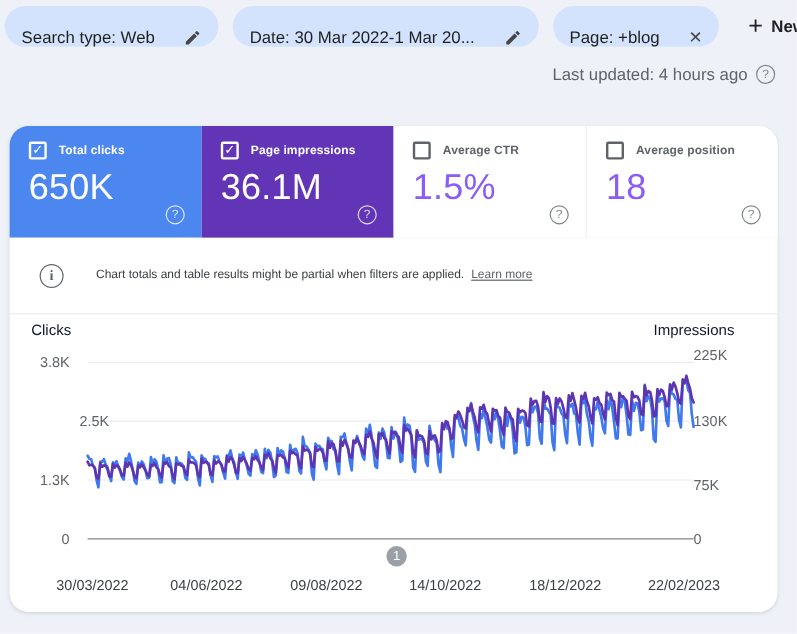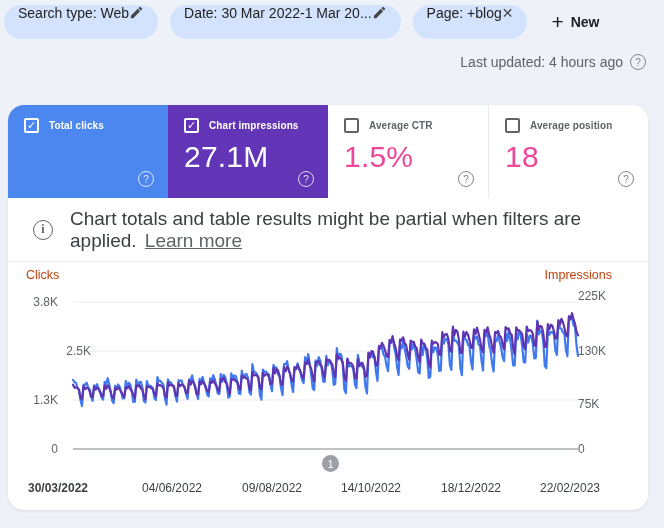--- a/index.html
+++ b/index.html
@@ -11,21 +11,21 @@
     overflow: hidden;
     color: #3c4043;
   }
 
   
   .filters {
     position: absolute; top: 5px; left: 4px; right: 8px;
     display: flex; align-items: center; gap: 12px;
   }
   .chip {
-    display: flex; align-items: flex-start; gap: 0;
+    display: flex; align-items: flex-end; gap: 24px;
     height: 34px; padding: 0 14px;
     background: #d3e3fd; border-radius: 17px;
     font-size: 14px; color: #1f1f1f; cursor: pointer; white-space: nowrap;
   }
   .chip svg { display: block; }
   .new-btn {
     display: flex; align-items: center; gap: 7px;
     margin-left: 6px; padding: 0 6px; height: 34px;
     font-size: 14px; font-weight: 700; color: #202124; cursor: pointer;
   }
@@ -63,44 +63,44 @@
   .cbx {
     width: 15px; height: 15px; border-radius: 2px; flex: 0 0 auto;
     display: inline-flex; align-items: center; justify-content: center;
     font-size: 11px; line-height: 1;
   }
   .metric.clicks .cbx, .metric.imps .cbx { border: 2px solid #fff; color: #fff; }
   .metric.ctr .cbx, .metric.pos .cbx { border: 2px solid #5f6368; color: transparent; }
   .metric-label { font-size: 10px; font-weight: 700; letter-spacing: .1px; }
   .metric.ctr .metric-label, .metric.pos .metric-label { color: #5f6368; font-weight: 700; }
   .metric-value { margin-top: 7px; font-size: 30px; letter-spacing: .2px; }
-  .metric.ctr .metric-value, .metric.pos .metric-value { color: #ec4899; }
+  .metric.ctr .metric-value, .metric.pos .metric-value { color: #8b5cf6; }
   .metric .help-circle { position: absolute; right: 14px; bottom: 11px; }
   .metric.clicks .help-circle, .metric.imps .help-circle {
     border-color: rgba(255,255,255,.8); color: rgba(255,255,255,.8);
   }
 
   
   .banner {
     height: 64px; display: flex; align-items: center;
     padding: 0 16px 0 25px; border-bottom: 1px solid #ebedf0;
   }
   .info-circle {
     width: 20px; height: 20px; border: 1.6px solid #5f6368; border-radius: 50%;
     display: inline-flex; align-items: center; justify-content: center;
     font-size: 12px; font-weight: 700; color: #5f6368; flex: 0 0 auto;
     font-family: "Liberation Serif", serif;
   }
-  .banner-text { margin-left: 17px; font-size: 19px; color: #3c4043; }
+  .banner-text { margin-left: 27px; font-size: 10px; color: #3c4043; }
   .banner-link { color: #5f6368; text-decoration: underline; cursor: pointer; margin-left: 3px; }
 
   
   .chart-area { position: relative; width: 640px; height: 247px; }
   .chart-area svg { position: absolute; left: 0; top: 0; }
-  .axis-title { position: absolute; font-size: 12.5px; color: #c2410c; }
+  .axis-title { position: absolute; font-size: 12.5px; color: #0f172a; }
   .axis-title.left { left: 18px; top: 6px; }
   .axis-title.right { right: 36px; top: 6px; }
   .tick { position: absolute; font-size: 12px; color: #5f6368; height: 14px; line-height: 14px; }
   .tick.l { left: 0; width: 50px; text-align: right; }
   .tick.r { left: 570px; width: 50px; text-align: left; padding-left: 0; }
   .date-label { position: absolute; top: 219px; width: 90px; text-align: center; font-size: 12px; color: #3c4043; }
   .page-dot {
     position: absolute; left: 314px; top: 193px;
     width: 17px; height: 17px; border-radius: 50%; background: #9aa0a6;
     color: #fff; font-size: 11px; display: flex; align-items: center; justify-content: center;
@@ -143,28 +143,29 @@
 </div>
 
 <div class="main-card">
 
   <div class="metrics-row">
     <div class="metric clicks">
       <div class="metric-head">
         <span class="cbx">✓</span>
         <span class="metric-label">Total clicks</span>
       </div>
+      <div class="metric-value">650K</div>
       <span class="help-circle">?</span>
     </div>
     <div class="metric imps">
       <div class="metric-head">
         <span class="cbx">✓</span>
-        <span class="metric-label">Chart impressions</span>
-      </div>
-      <div class="metric-value">27.1M</div>
+        <span class="metric-label">Page impressions</span>
+      </div>
+      <div class="metric-value">36.1M</div>
       <span class="help-circle">?</span>
     </div>
     <div class="metric ctr">
       <div class="metric-head">
         <span class="cbx"></span>
         <span class="metric-label">Average CTR</span>
       </div>
       <div class="metric-value">1.5%</div>
       <span class="help-circle">?</span>
     </div>
@@ -202,21 +203,21 @@
     <div class="tick l" style="top:33px;">3.8K</div>
     <div class="tick l" style="top:82px;margin-left:33px;">2.5K</div>
     <div class="tick l" style="top:131px;">1.3K</div>
     <div class="tick l" style="top:180px;">0</div>
 
     <div class="tick r" style="top:27px;">225K</div>
     <div class="tick r" style="top:82px;">130K</div>
     <div class="tick r" style="top:135px;">75K</div>
     <div class="tick r" style="top:180px;">0</div>
 
-    <div class="date-label" style="left:5px;font-weight:bold;">30/03/2022</div>
+    <div class="date-label" style="left:24px;">30/03/2022</div>
     <div class="date-label" style="left:119px;">04/06/2022</div>
     <div class="date-label" style="left:219px;">09/08/2022</div>
     <div class="date-label" style="left:318px;">14/10/2022</div>
     <div class="date-label" style="left:418px;">18/12/2022</div>
     <div class="date-label" style="left:517px;">22/02/2023</div>
 
     <div class="page-dot">1</div>
   </div>
 </div>
 

